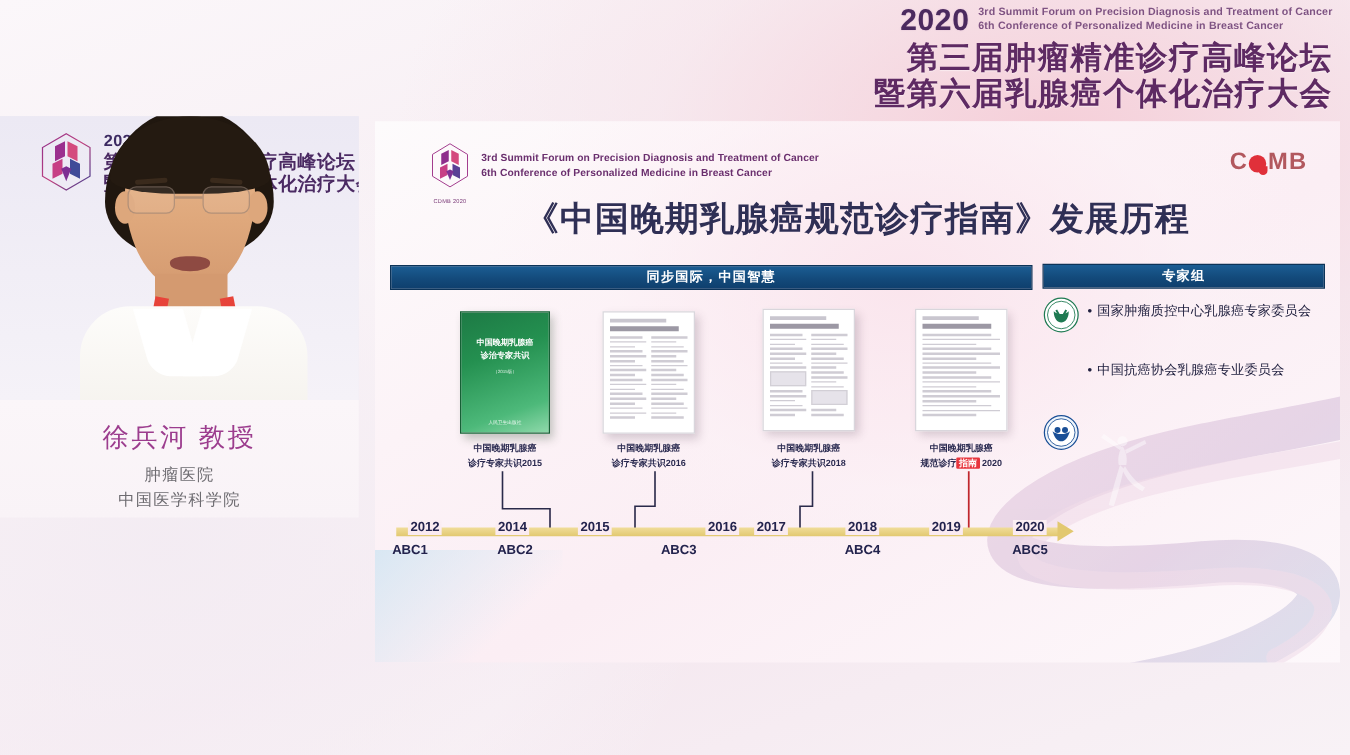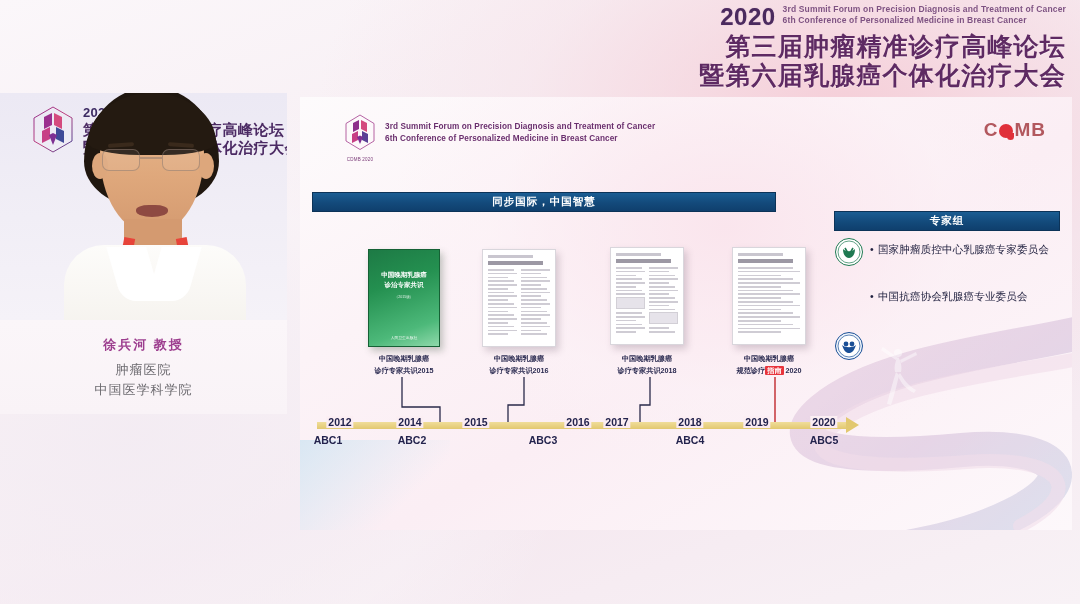--- a/index.html
+++ b/index.html
@@ -124,21 +124,21 @@
   }
   .p-lanyard-l { left: 56px; transform: rotate(11deg); }
   .p-lanyard-r { left: 128px; transform: rotate(-11deg); }
 
   .wc-caption {
     position: absolute; left: 0; top: 320px; width: 287px; height: 94px;
     background: linear-gradient(180deg,#fbf6f9 0%, #f9f3f7 100%);
     text-align: center; padding-top: 16px;
   }
   .wc-name {
-    font-size: 13px; font-weight: bold; letter-spacing: 2px;
+    font-size: 21px; font-weight: normal; letter-spacing: 2px;
     color: #9c3d8e;
   }
   .wc-org {
     font-size: 13px; color: #6d6b70; line-height: 1.5; margin-top: 6px; letter-spacing: 1px;
   }
 
   
   .slide {
     position: absolute; left: 300px; top: 97px; width: 772px; height: 433px;
     background:
@@ -181,21 +181,21 @@
     letter-spacing: 1px;
   }
 
   .bar {
     position: absolute; height: 20px;
     background: linear-gradient(180deg,#1b5d93 0%, #134a7b 55%, #0f3f6d 100%);
     border: 1px solid #0c3358;
     display:flex; align-items:center; justify-content:center;
     color:#fff; font-size: 10.5px; letter-spacing: 1px; font-weight: bold;
   }
-  .bar-left { left: 12px; top: 95px; width: 464px; }
+  .bar-left { left: 12px; top: 115px; width: 514px; }
   .bar-right { left: 534px; top: 114px; width: 226px; }
 
   
   .experts { position:absolute; left: 534px; top: 140px; width: 230px; }
   .exp-row { display:flex; align-items:flex-start; margin-bottom: 17px; }
   .exp-badge { width: 30px; flex: 0 0 30px; height: 30px; margin-right: 2px; }
   .exp-badge.empty { visibility: hidden; }
   .exp-text {
     font-size: 10.5px; color: #20203f; line-height: 1.45; letter-spacing: .2px;
     padding-left: 4px; position: relative; top: 5px;
@@ -388,20 +388,21 @@
         <div>6th Conference of Personalized Medicine in Breast Cancer</div>
       </div>
     </div>
 
     <div class="comb">
       <span>C</span>
         <span class="dot"></span>
         <span>MB</span>
     </div>
 
+    <div class="slide-title">《中国晚期乳腺癌规范诊疗指南》发展历程</div>
 
     <div class="bar bar-left">同步国际，中国智慧</div>
     <div class="bar bar-right">专家组</div>
 
     <div class="experts">
       <div class="exp-row">
         <div class="exp-badge">
           <svg viewBox="0 0 30 30" width="30" height="30">
             <circle cx="15" cy="15" r="13.5" fill="#fff" stroke="#1f7a52" stroke-width="1"></circle>
             <circle cx="15" cy="15" r="11" fill="#fff" stroke="#1f7a52" stroke-width=".7"></circle>

